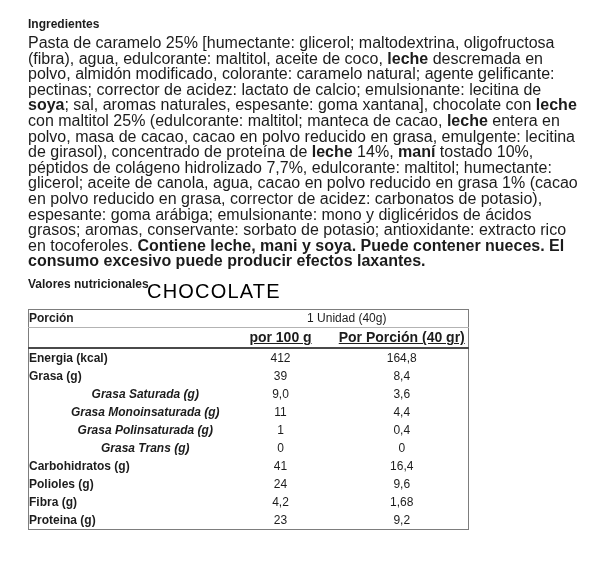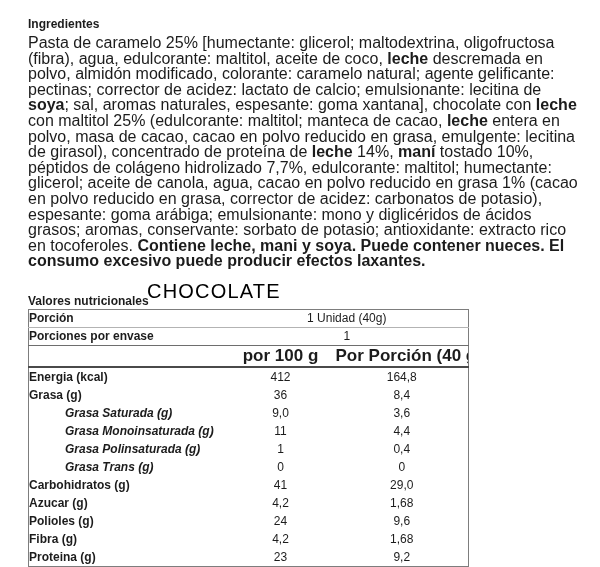--- a/index.html
+++ b/index.html
@@ -33,21 +33,21 @@
   }
   .ing-text .b { font-weight: bold; }
   .title-row {
     position: relative;
     height: 34px;
     margin-top: 6px;
   }
   .valores {
     position: absolute;
     left: 0;
-    bottom: 1px;
+    bottom: 18px;
     font-size: 12px;
     font-weight: bold;
   }
   .product {
     position: absolute;
     left: 119px;
     top: 5px;
     font-size: 20px;
     font-weight: 400;
     letter-spacing: 1.2px;
@@ -67,31 +67,33 @@
     white-space: nowrap;
   }
   .label-cell {
     font-weight: bold;
     font-size: 12.2px;
     padding-left: 5px;
   }
   .label-cell.indent {
     padding-left: 36px;
     font-style: italic;
+    text-align: center;
   }
   .num { text-align: center; }
   tr.info-row td { height: 17px; }
   tr.info-row-first { border-bottom: 1px solid #b3b3b3; }
   tr.info-row-last  { border-bottom: 1.5px solid #6e6e6e; }
   tr.head-row { border-bottom: 2px solid #4a4a4a; }
   tr.head-row td {
     height: 19px;
     font-weight: bold;
     text-align: center;
-    font-size: 17px;
+    font-size: 14px;
+    text-decoration: underline;
   }
   tr.data-row td { height: 18px; }
 </style>
 </head>
 <body>
 
 <div class="page">
 
   <div class="ing-head">Ingredientes</div>
 
@@ -106,37 +108,33 @@
     <colgroup>
       <col style="width:197px">
       <col style="width:110px">
       <col style="width:133px">
     </colgroup>
     <tbody id="nutri-body">
         <tr class="info-row info-row-first">
           <td class="label-cell">Porción</td>
           <td class="num" colspan="2">1 Unidad (40g)</td>
         </tr>
-        <tr class="info-row info-row-last">
-          <td class="label-cell">Porciones por envase</td>
-          <td class="num" colspan="2">1</td>
-        </tr>
         <tr class="head-row">
           <td class=""></td>
           <td class="">por 100 g</td>
           <td class="">Por Porción (40 gr)</td>
         </tr>
         <tr class="data-row">
           <td class="label-cell">Energia (kcal)</td>
           <td class="num">412</td>
           <td class="num">164,8</td>
         </tr>
         <tr class="data-row">
           <td class="label-cell">Grasa (g)</td>
-          <td class="num">36</td>
+          <td class="num">39</td>
           <td class="num">8,4</td>
         </tr>
         <tr class="data-row">
           <td class="label-cell indent">Grasa Saturada (g)</td>
           <td class="num">9,0</td>
           <td class="num">3,6</td>
         </tr>
         <tr class="data-row">
           <td class="label-cell indent">Grasa Monoinsaturada (g)</td>
           <td class="num">11</td>
@@ -148,26 +146,21 @@
           <td class="num">0,4</td>
         </tr>
         <tr class="data-row">
           <td class="label-cell indent">Grasa Trans (g)</td>
           <td class="num">0</td>
           <td class="num">0</td>
         </tr>
         <tr class="data-row">
           <td class="label-cell">Carbohidratos (g)</td>
           <td class="num">41</td>
-          <td class="num">29,0</td>
-        </tr>
-        <tr class="data-row">
-          <td class="label-cell">Azucar (g)</td>
-          <td class="num">4,2</td>
-          <td class="num">1,68</td>
+          <td class="num">16,4</td>
         </tr>
         <tr class="data-row">
           <td class="label-cell">Polioles (g)</td>
           <td class="num">24</td>
           <td class="num">9,6</td>
         </tr>
         <tr class="data-row">
           <td class="label-cell">Fibra (g)</td>
           <td class="num">4,2</td>
           <td class="num">1,68</td>

